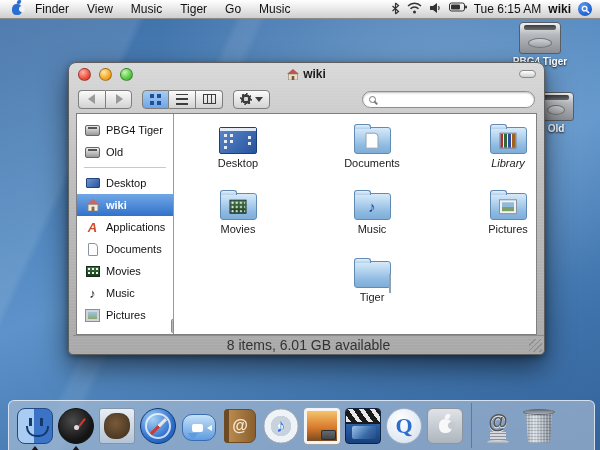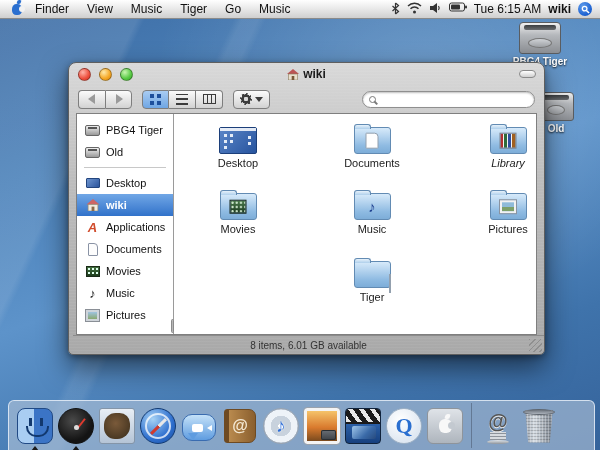--- a/index.html
+++ b/index.html
@@ -183,21 +183,21 @@
     background:linear-gradient(135deg,#5b86c8,#27549e); position:relative; }
   .icon-deskscreen::before { content:""; position:absolute; top:0; left:0; right:0; height:3px;
     background:rgba(255,255,255,.85); }
   .icon-deskscreen::after { content:""; position:absolute; top:6px; left:4px; width:3px; height:3px;
     background:#e4ecf7;
     box-shadow:0 6px #e4ecf7, 0 12px #e4ecf7, 6px 0 #e4ecf7, 6px 6px #e4ecf7, 24px 2px #e4ecf7, 24px 8px #e4ecf7; }
 
   
   .statusbar { position:absolute; left:4px; right:0; bottom:0; height:19px;
     border-top:1px solid #8b8b8b; display:flex; align-items:center; justify-content:center;
-    font-size:10px; color:#333; }
+    font-size:14px; color:#333; }
   .resize-grip { position:absolute; right:2px; bottom:2px; width:13px; height:13px;
     background:repeating-linear-gradient(135deg, #8f8f8f 0 1px, transparent 1px 4px); }
 
   
   .dock { position:absolute; left:8px; right:5px; bottom:0; height:50px;
     background:rgba(178,195,216,.62);
     border:1px solid rgba(240,246,252,.75); border-bottom:none;
     border-radius:6px 6px 0 0;
     display:flex; align-items:center; padding:0 7px; gap:3px; z-index:10;
   }

